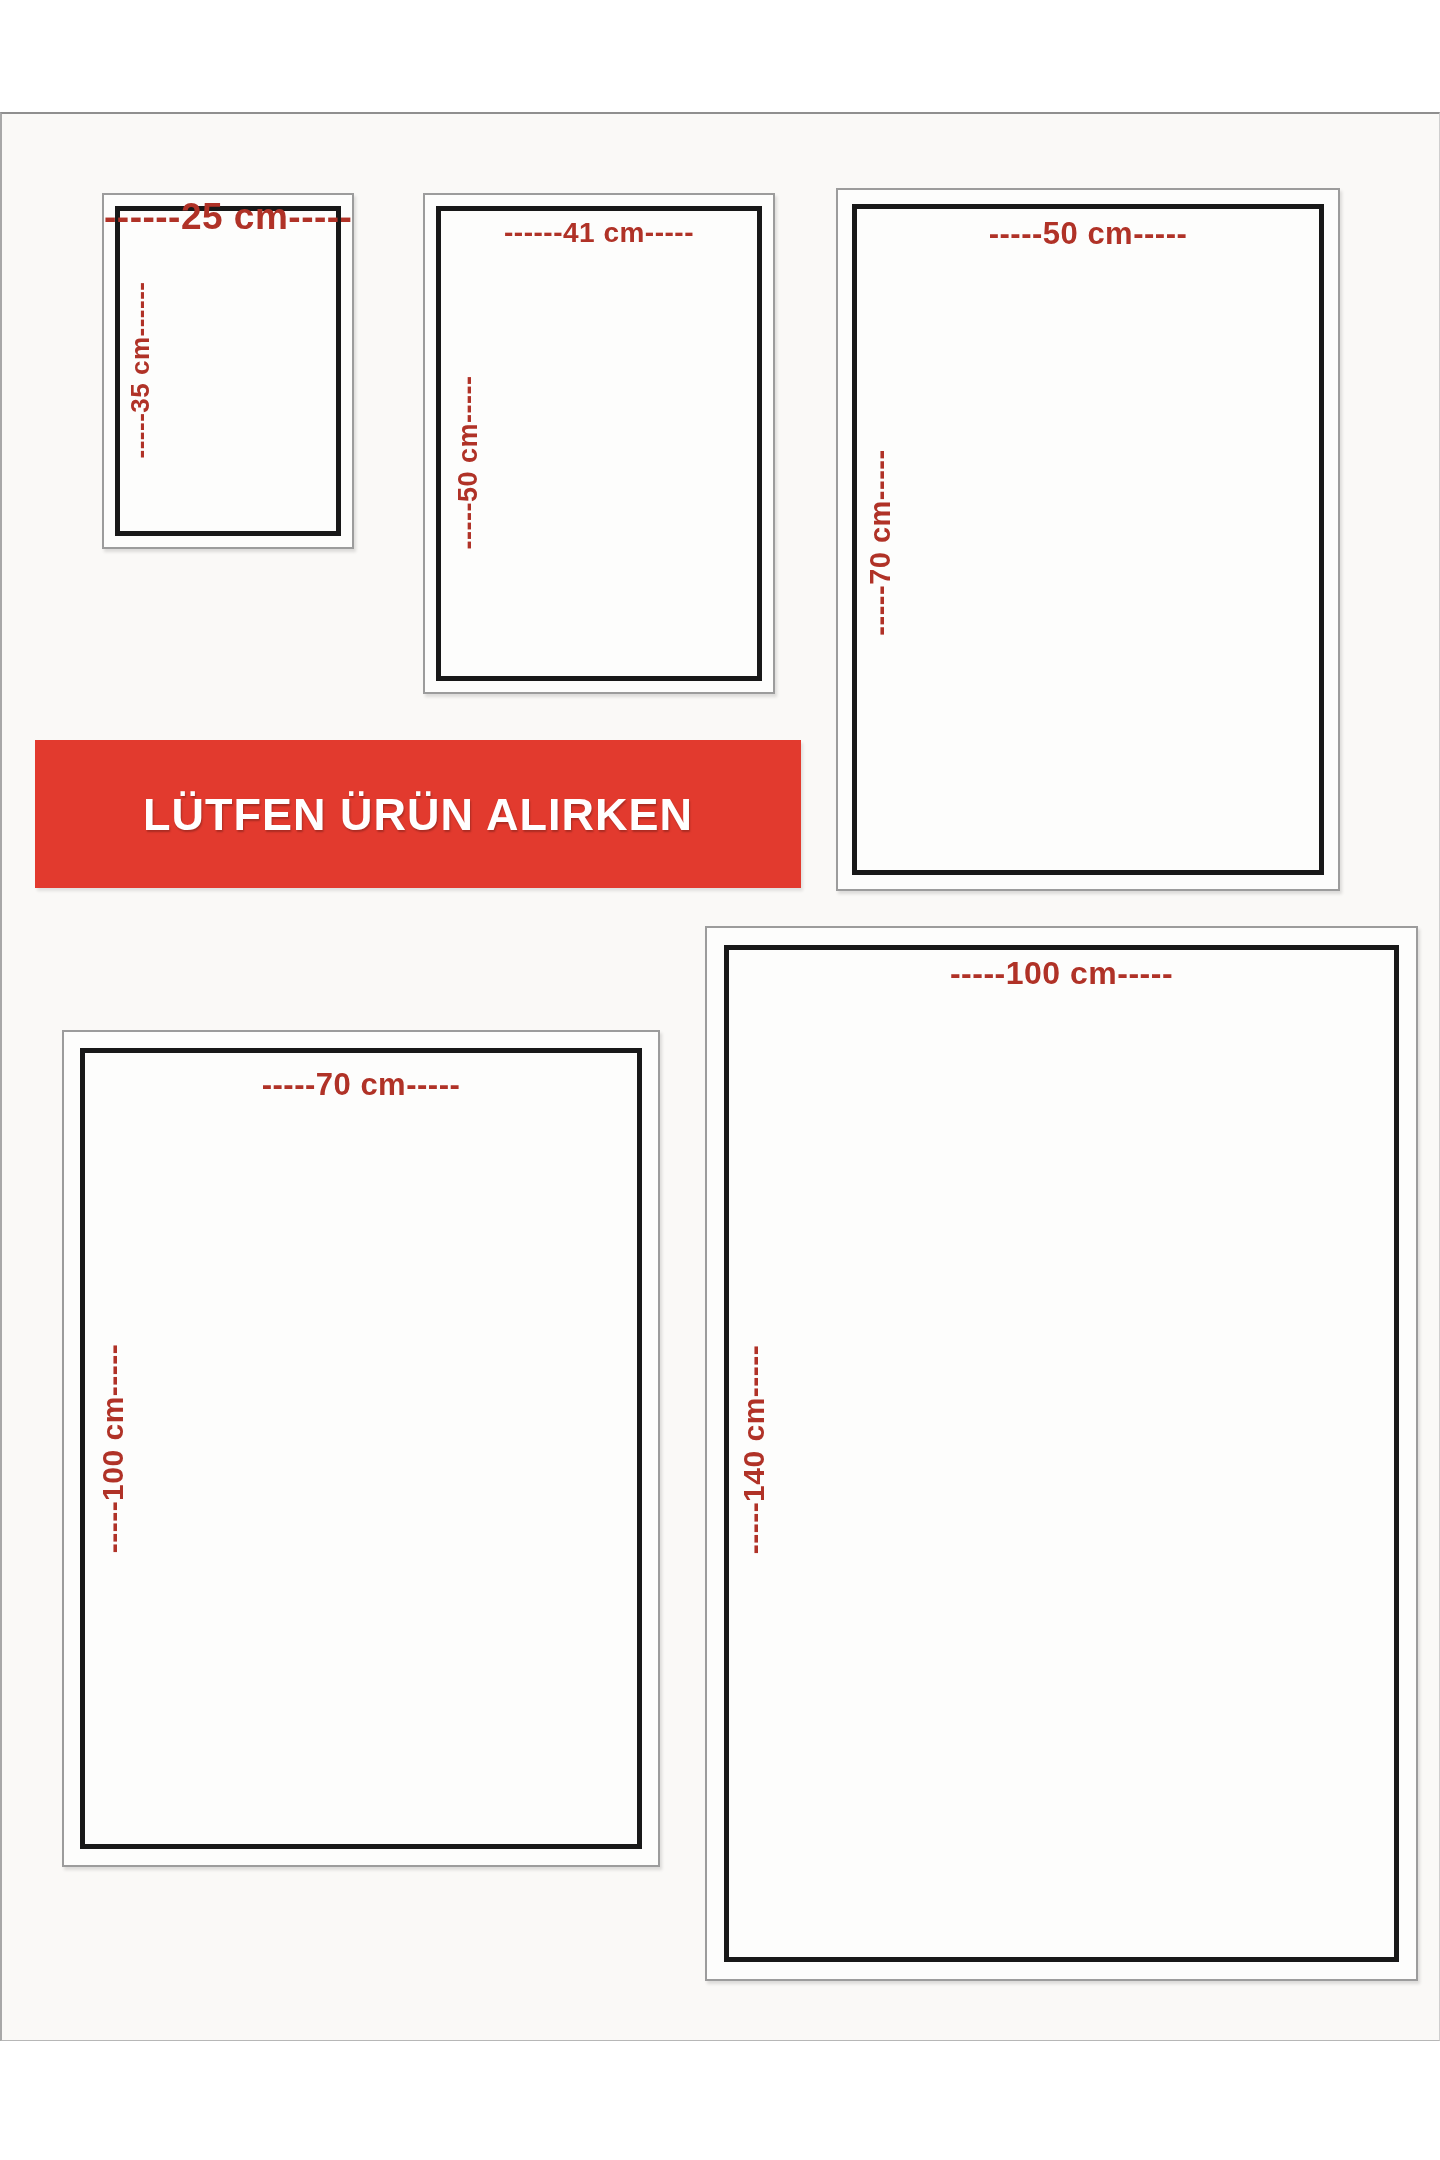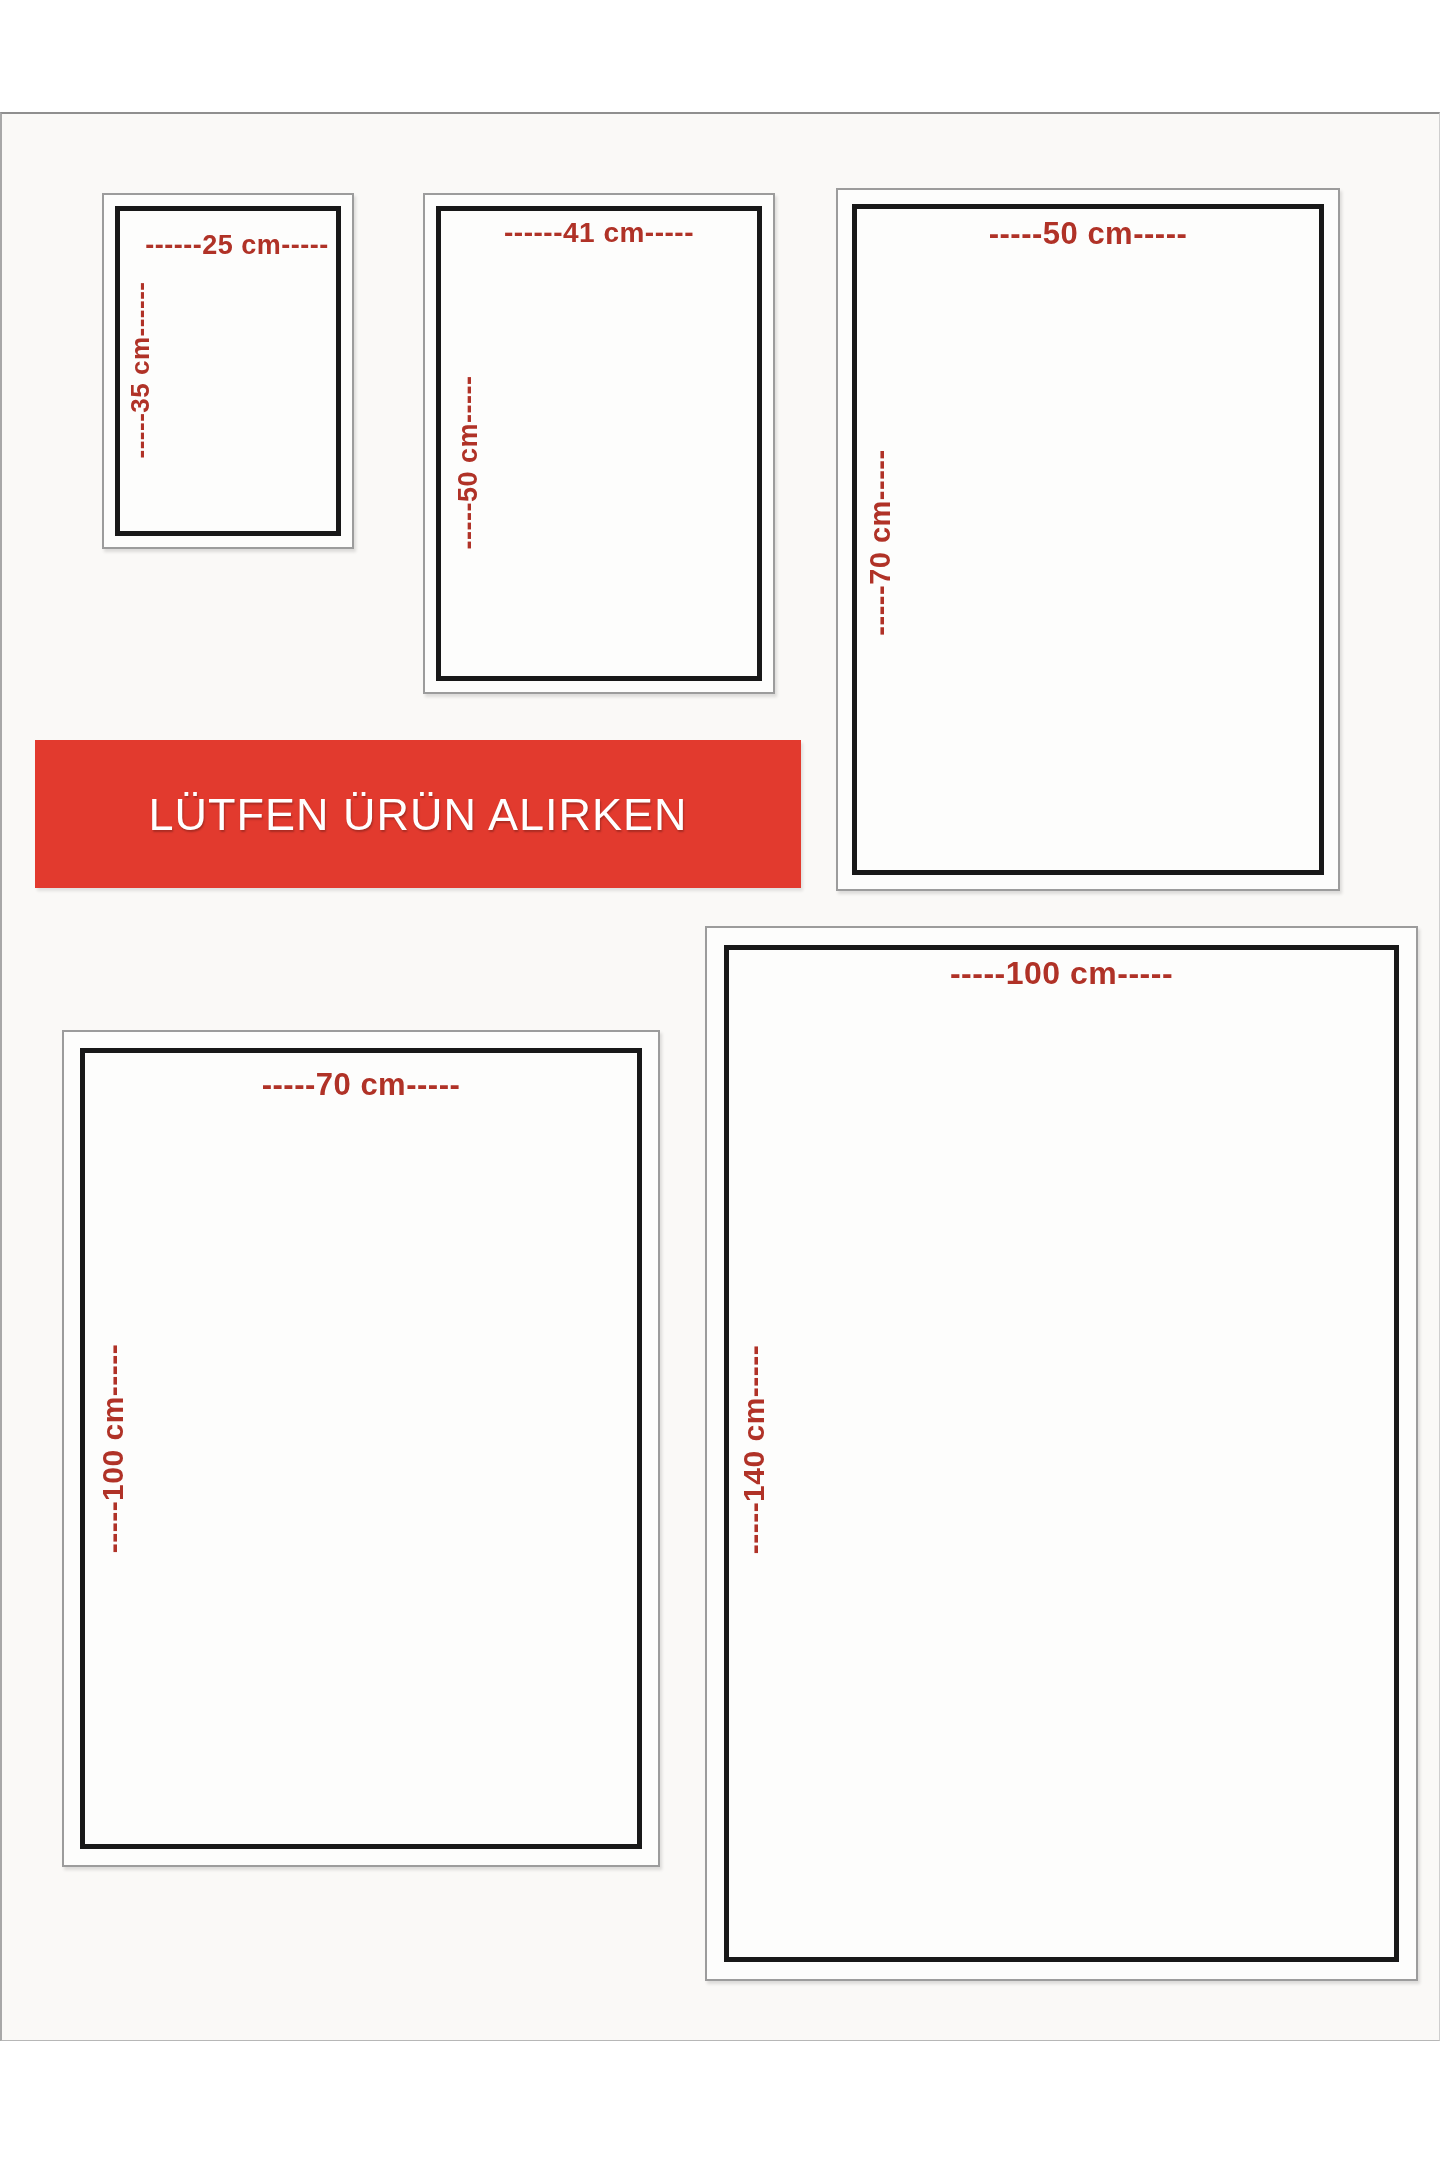--- a/index.html
+++ b/index.html
@@ -47,21 +47,21 @@
     font-weight:bold;
     color:var(--label-red,#b03227);
     white-space:nowrap;
     transform:rotate(-90deg);
     transform-origin:center center;
     letter-spacing:0.5px;
   }
   
   .box-1{left:102px;top:193px;width:248px;height:352px;}
   .box-1 .inner-frame{left:11px;top:11px;right:11px;bottom:11px;}
-  .box-1 .top-label{top:36px;font-size:27px;line-height:28px;padding-left:9px;}
+  .box-1 .top-label{top:8px;font-size:37px;line-height:28px;}
   .box-1 .v-label{width:220px;height:28px;line-height:28px;left:-74px;top:161px;font-size:26px;}
   
   .box-2{left:423px;top:193px;width:348px;height:497px;}
   .box-2 .inner-frame{left:11px;top:11px;right:11px;bottom:11px;}
   .box-2 .top-label{top:23px;font-size:28px;line-height:29px;}
   .box-2 .v-label{width:250px;height:29px;line-height:29px;left:-82px;top:253px;font-size:27px;}
   
   .box-3{left:836px;top:188px;width:500px;height:699px;}
   .box-3 .inner-frame{left:14px;top:14px;right:14px;bottom:14px;}
   .box-3 .top-label{top:28px;font-size:31px;line-height:32px;}
@@ -83,21 +83,21 @@
     width:766px;height:148px;
     background:var(--banner-red,#e23a2e);
     display:flex;
     flex-direction:column;
     align-items:center;
     justify-content:center;
     box-shadow:2px 3px 3px rgba(0,0,0,0.10);
   }
   .banner-line{
     color:#ffffff;
-    font-weight:normal;
+    font-weight:bold;
     font-size:45px;
     line-height:55px;
     letter-spacing:1px;
     white-space:nowrap;
     text-shadow:1px 2px 2px rgba(0,0,0,0.25);
   }
 </style>
 </head>
 <body>
 

